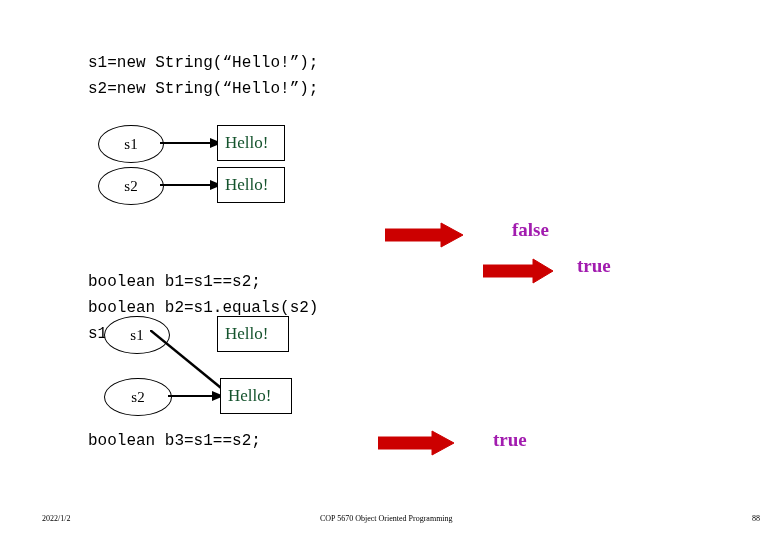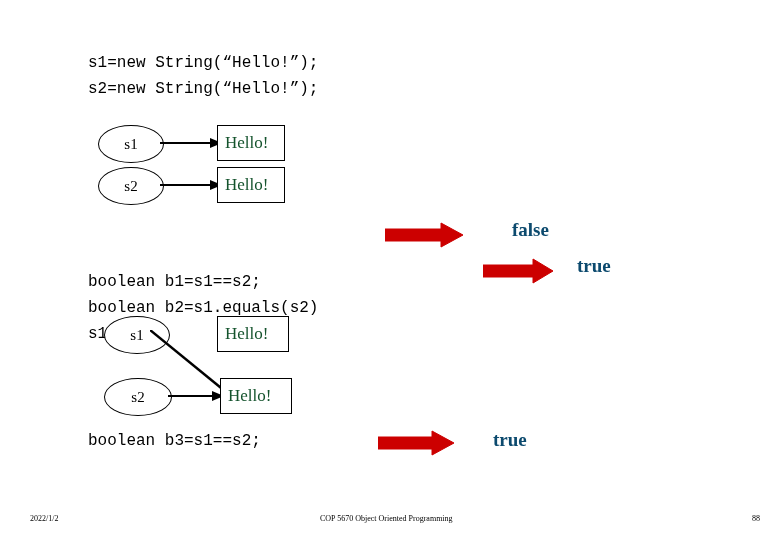--- a/index.html
+++ b/index.html
@@ -55,21 +55,21 @@
     color: #14532d;
   }
   .connector {
     position: absolute;
   }
   .label-bold {
     position: absolute;
     font-family: "Liberation Serif", serif;
     font-weight: bold;
     font-size: 19px;
-    color: #0c4a6e;
+    color: #a21caf;
   }
   .footer-text {
     position: absolute;
     font-family: "Liberation Serif", serif;
     font-size: 8px;
     color: #000000;
   }
   .redarrow {
     position: absolute;
   }
@@ -149,17 +149,17 @@
   <div class="code" style="left:88px; top:428px;">boolean b3=s1==s2;</div>
 
   <div class="redarrow" style="left:378px; top:430px; width:78px; height:26px;">
     <svg width="78" height="26" viewBox="0 0 78 26">
       <polygon points="0,7 54,7 54,1 76,13 54,25 54,19 0,19" fill="#CC0000" stroke="#CC0000" stroke-width="1"></polygon>
     </svg>
   </div>
 
   <div class="label-bold" style="left:493px; top:429px;">true</div>
 
-  <div class="footer-text" style="left:30px; top:514px;">2022/1/2</div>
+  <div class="footer-text" style="left:42px; top:514px;">2022/1/2</div>
   <div class="footer-text" style="left:320px; top:514px;">COP 5670 Object Oriented Programming</div>
   <div class="footer-text" style="left:742px; top:514px;padding-left:10px;">88</div>
 
 </div>
 
 </body></html>

